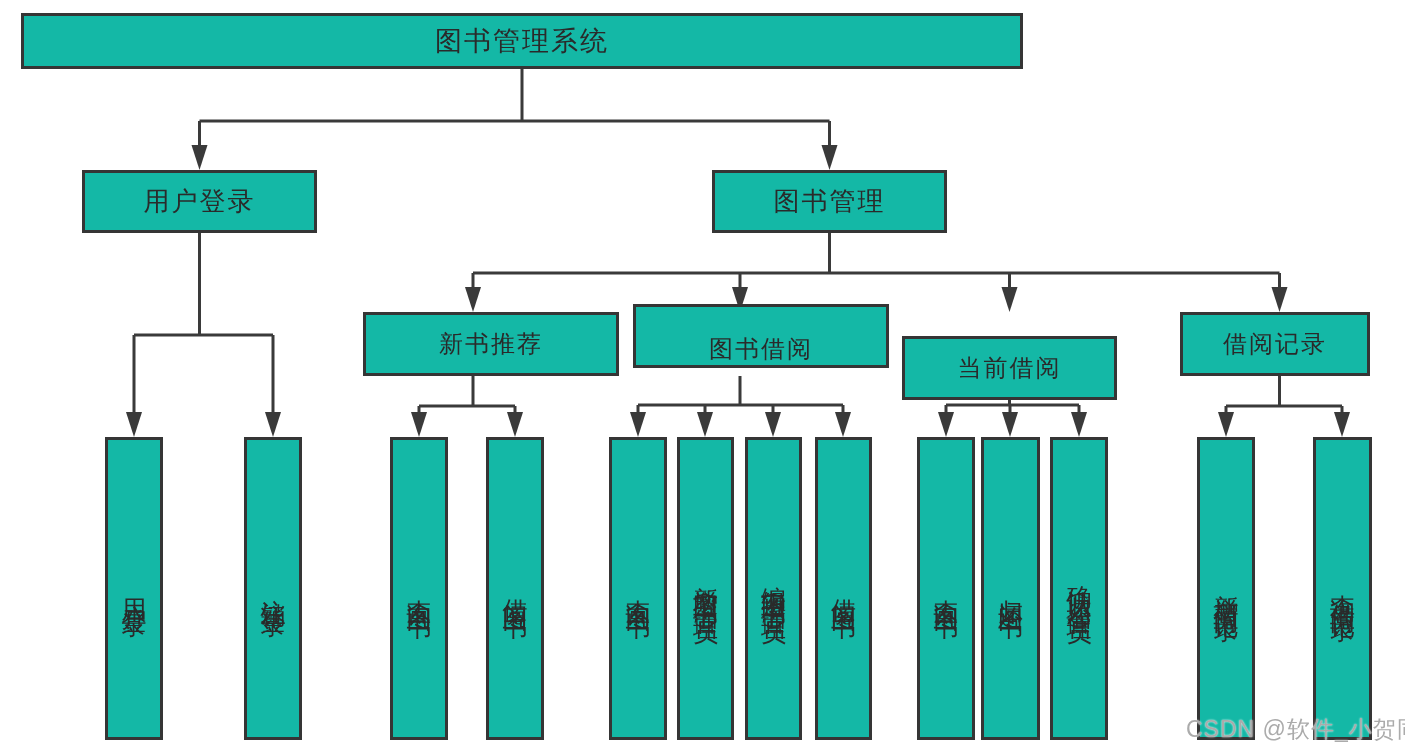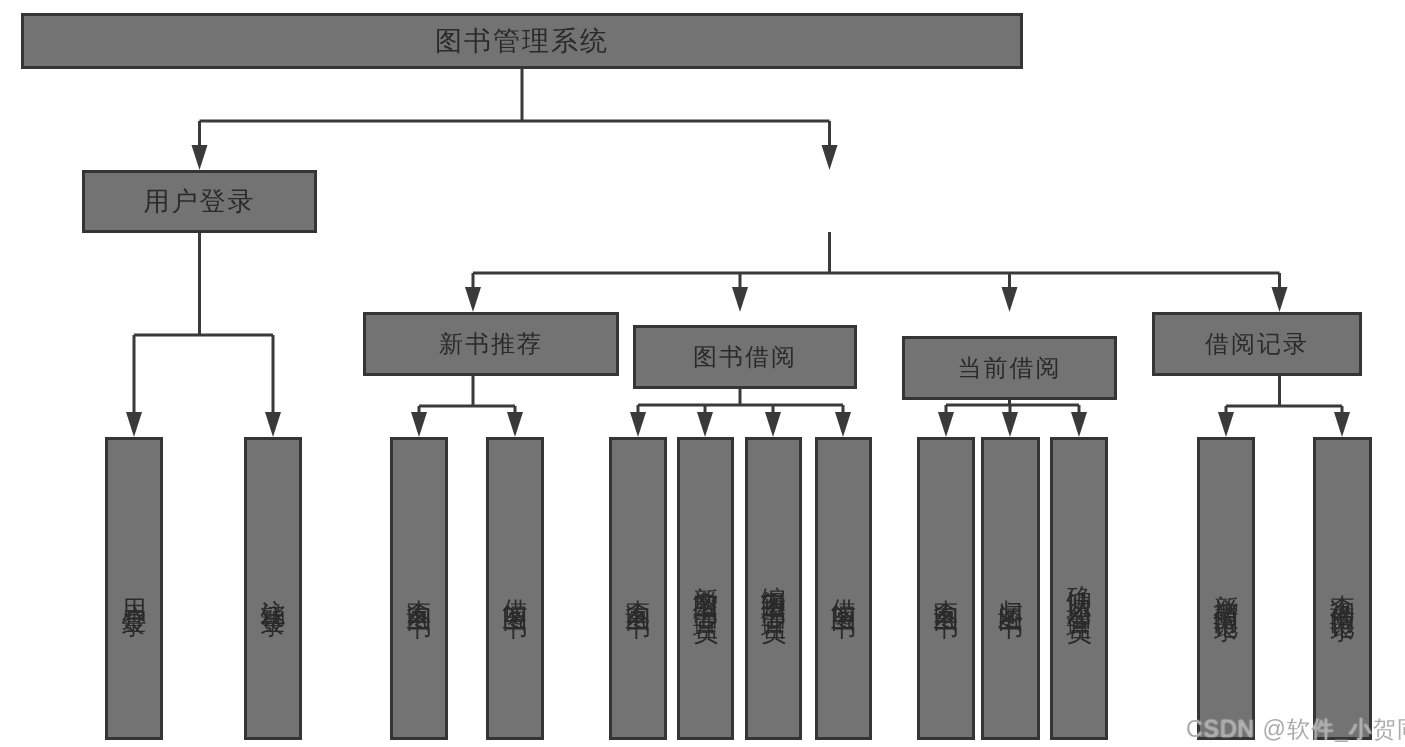--- a/index.html
+++ b/index.html
@@ -11,21 +11,21 @@
     font-family: "Liberation Sans", sans-serif;
     overflow: hidden;
   }
   svg.connectors {
     position: absolute;
     left: 0; top: 0;
     width: 1405px; height: 747px;
   }
   .node {
     position: absolute;
-    background: #737373;
+    background: #14b8a6;
     border: 3px solid #353535;
     box-sizing: border-box;
     display: flex;
     align-items: center;
     justify-content: center;
     color: #2a2a2a;
   }
   .node.h span {
     white-space: nowrap;
     letter-spacing: 2px;
@@ -100,31 +100,34 @@
     </g>
   </svg>
 
   <div class="node h" style="left:21px; top:13px; width:1002px; height:56px;">
     <span class="root-label">图书管理系统</span>
   </div>
 
   <div class="node h" style="left:82px; top:170px; width:235px; height:63px;">
     <span class="l2-label">用户登录</span>
   </div>
+  <div class="node h" style="left:712px; top:170px; width:235px; height:63px;">
+    <span class="l2-label">图书管理</span>
+  </div>
 
   <div class="node h" style="left:363px; top:312px; width:256px; height:64px;">
     <span class="l3-label">新书推荐</span>
   </div>
-  <div class="node h" style="left:633px; top:325px; width:224px; height:64px;">
+  <div class="node h" style="left:633px; top:304px; width:256px; height:64px;align-items:flex-end;">
     <span class="l3-label">图书借阅</span>
   </div>
   <div class="node h" style="left:902px; top:312px; width:215px; height:64px;margin-top:24px;">
     <span class="l3-label">当前借阅</span>
   </div>
-  <div class="node h" style="left:1152px; top:312px; width:210px; height:64px;">
+  <div class="node h" style="left:1180px; top:312px; width:190px; height:64px;">
     <span class="l3-label">借阅记录</span>
   </div>
 
   <div class="node v" style="left:105px; top:437px; width:58px; height:303px;">
     <span>用户登录</span>
   </div>
   <div class="node v" style="left:244px; top:437px; width:58px; height:303px;">
     <span>注销登录</span>
   </div>
 

